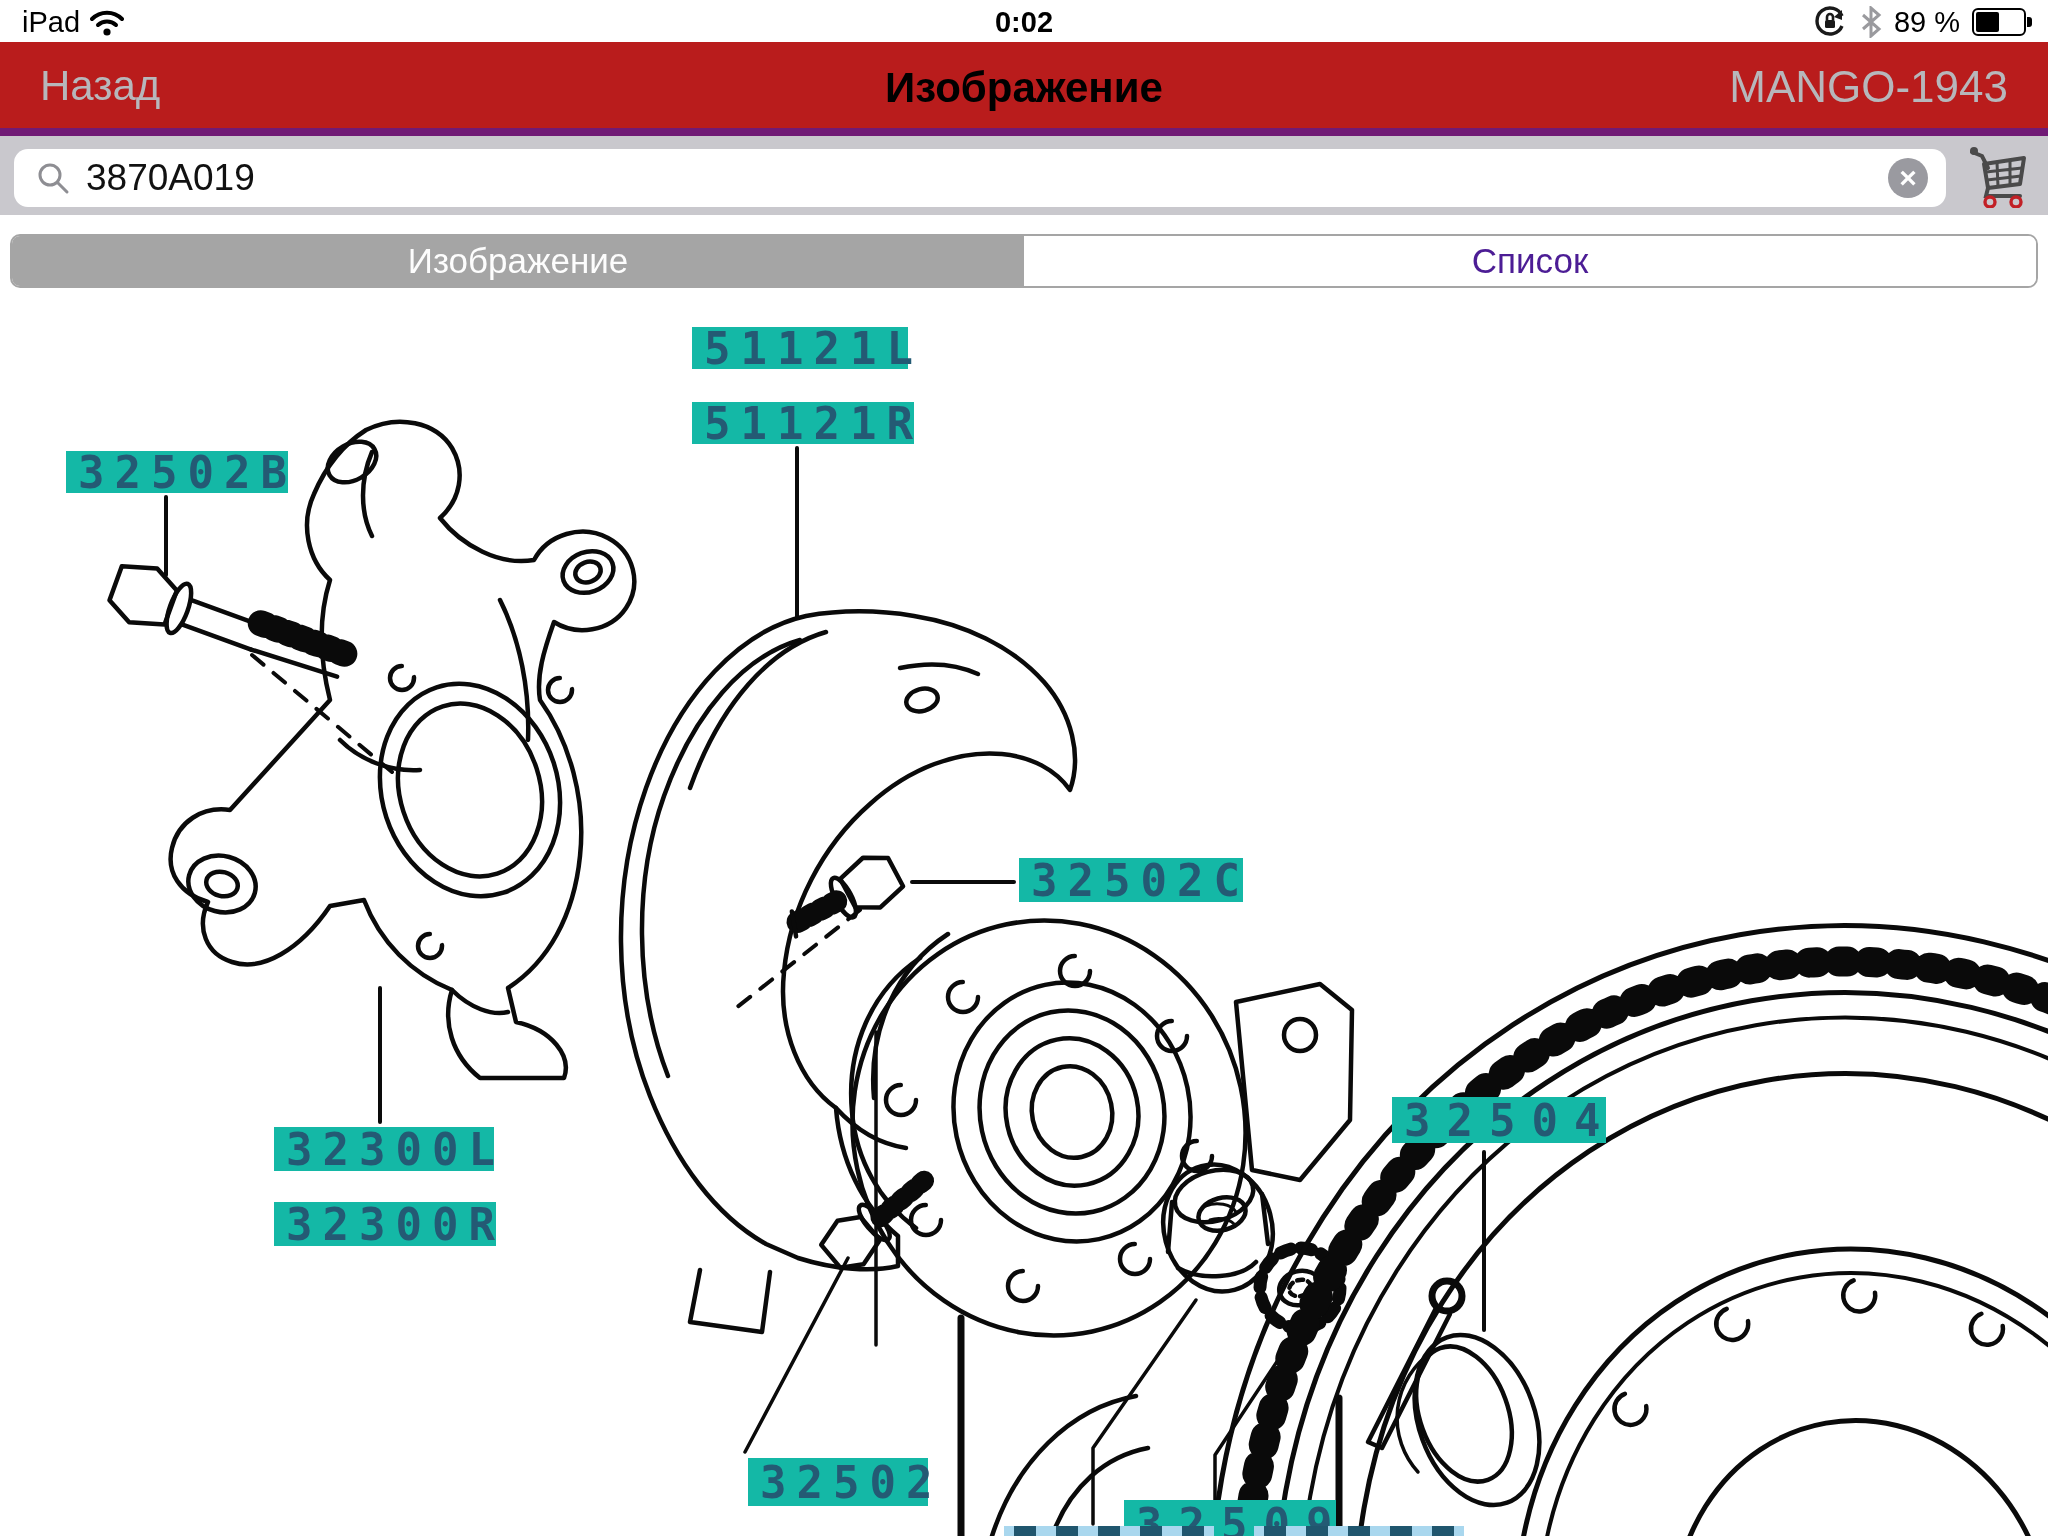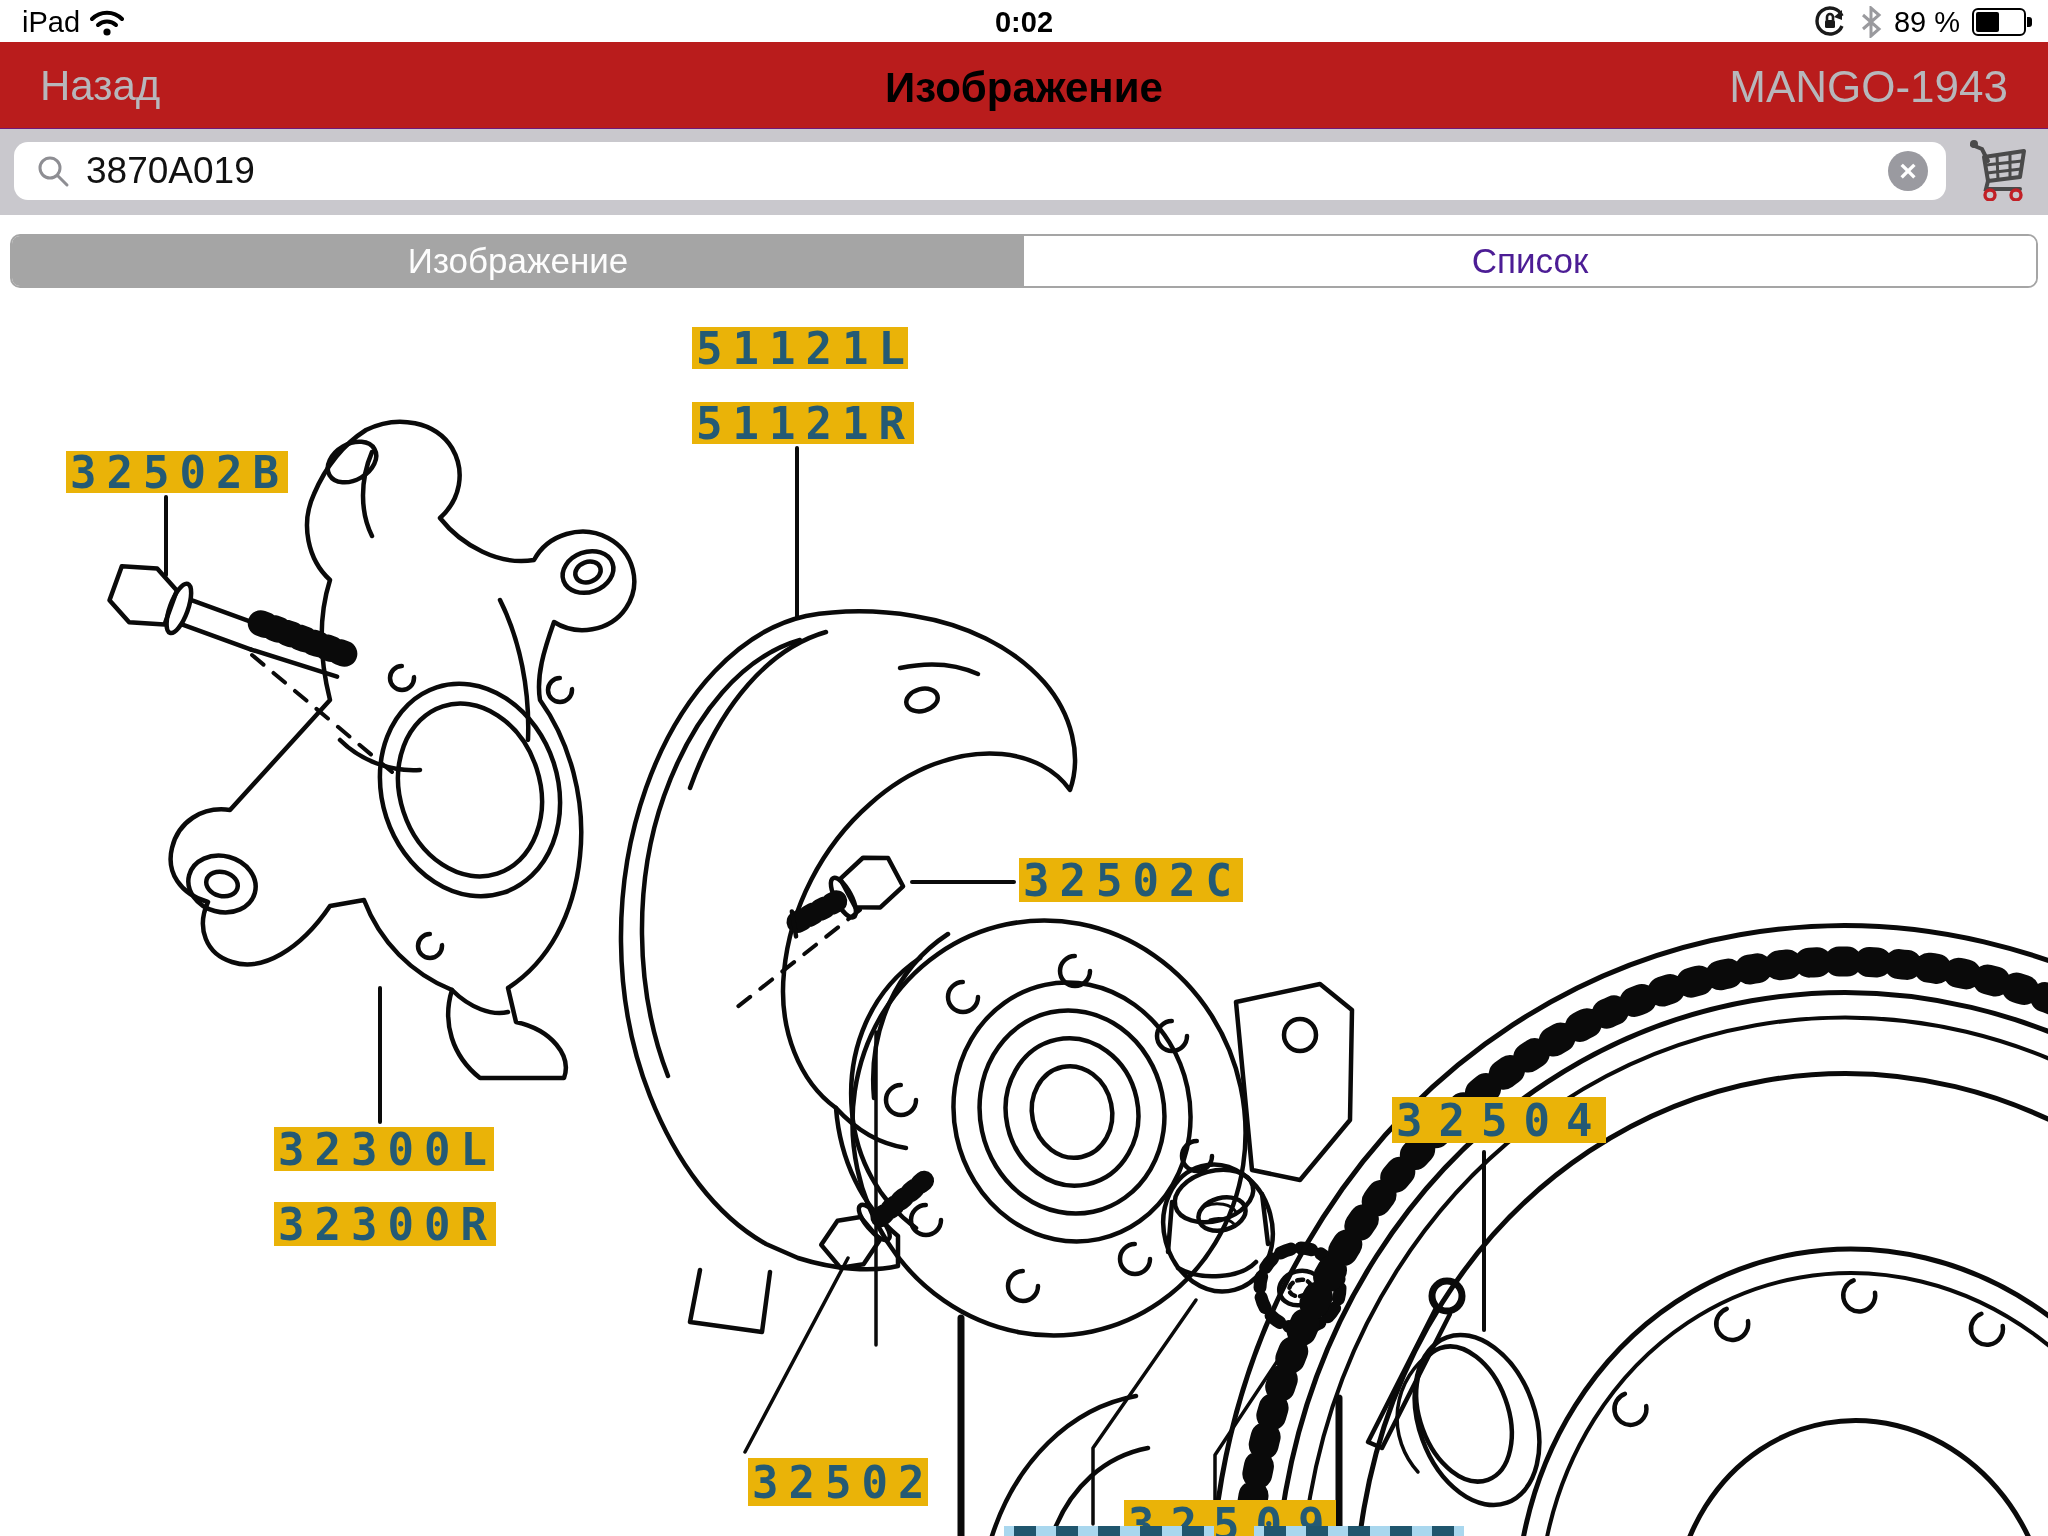--- a/index.html
+++ b/index.html
@@ -15,37 +15,37 @@
   .sb-right{position:absolute;right:22px;top:4px;display:flex;align-items:center;gap:12px;font-size:29px;color:#000;}
   .batt{width:50px;height:24px;border:2.5px solid #000;border-radius:6px;position:relative;}
   .batt-fill{position:absolute;left:2px;top:2px;bottom:2px;width:45%;background:#000;border-radius:2px;}
   .batt-nub{position:absolute;right:-8px;top:7px;width:5px;height:10px;background:#000;border-radius:0 3px 3px 0;}
   
   .nav-bar{position:absolute;left:0;top:42px;width:2048px;height:86px;background:#b91c1c;}
   .nav-back{position:absolute;left:40px;top:20px;font-size:42px;color:#b7b7bb;}
   .nav-title{position:absolute;left:0;right:0;top:22px;text-align:center;font-size:42px;font-weight:bold;color:#000;}
   .nav-device{position:absolute;right:40px;top:20px;font-size:44px;color:#b7b7bb;}
   
-  .search-band{position:absolute;left:0;top:128px;width:2048px;height:87px;background:#c9c8cd;border-top:1px solid #701a75;box-sizing:border-box;}
+  .search-band{position:absolute;left:0;top:128px;width:2048px;height:87px;background:#c9c8cd;border-top:8px solid #701a75;box-sizing:border-box;}
   .search-field{position:absolute;left:14px;top:13px;width:1932px;height:58px;background:#fff;border-radius:14px;display:flex;align-items:center;}
   .search-field input{border:none;outline:none;font-size:37px;font-family:"Liberation Sans",sans-serif;color:#111;flex:1;background:transparent;}
   .mag{margin:0 14px 0 22px;flex:0 0 auto;}
   .clear-btn{position:absolute;right:18px;top:9px;width:40px;height:40px;border-radius:50%;background:#9a9aa0;color:#fff;font-size:30px;line-height:40px;text-align:center;font-weight:bold;}
   .cart-btn{position:absolute;left:1966px;top:8px;width:64px;height:64px;}
   
   .segmented{position:absolute;left:10px;top:234px;width:2028px;height:54px;border:2px solid #a5a5a5;border-radius:10px;box-sizing:border-box;display:flex;overflow:hidden;background:#fff;}
   .segment{flex:1;display:flex;align-items:center;justify-content:center;font-size:35px;}
   .segment.sel{background:#a5a5a5;color:#fdfdfd;}
   .segment.unsel{background:#fff;color:#4c1d95;}
   
   .diagram{position:absolute;left:0;top:296px;width:2048px;height:1240px;background:#fff;}
   .dsvg{position:absolute;left:0;top:296px;width:2048px;height:1240px;z-index:1;}
-  .plabel{position:absolute;z-index:2;background:#eab308;color:#245a74;
+  .plabel{position:absolute;z-index:2;background:#14b8a6;color:#245a74;
     font-family:"DejaVu Sans Mono",monospace;font-weight:bold;font-size:44px;
-    display:flex;align-items:center;padding-left:4px;box-sizing:border-box;white-space:nowrap;overflow:visible;}
+    display:flex;align-items:center;padding-left:12px;box-sizing:border-box;white-space:nowrap;overflow:visible;}
   .sp10{letter-spacing:10px;}
   .sp16{letter-spacing:16px;}
   .plabel-partial{position:absolute;z-index:2;height:10px;
     background:repeating-linear-gradient(to right,#a9d7ee 0 10px,#20566e 10px 32px,#a9d7ee 32px 42px);}
 </style>
 </head>
 <body>
 
 <div class="status-bar">
   <div class="sb-left">

